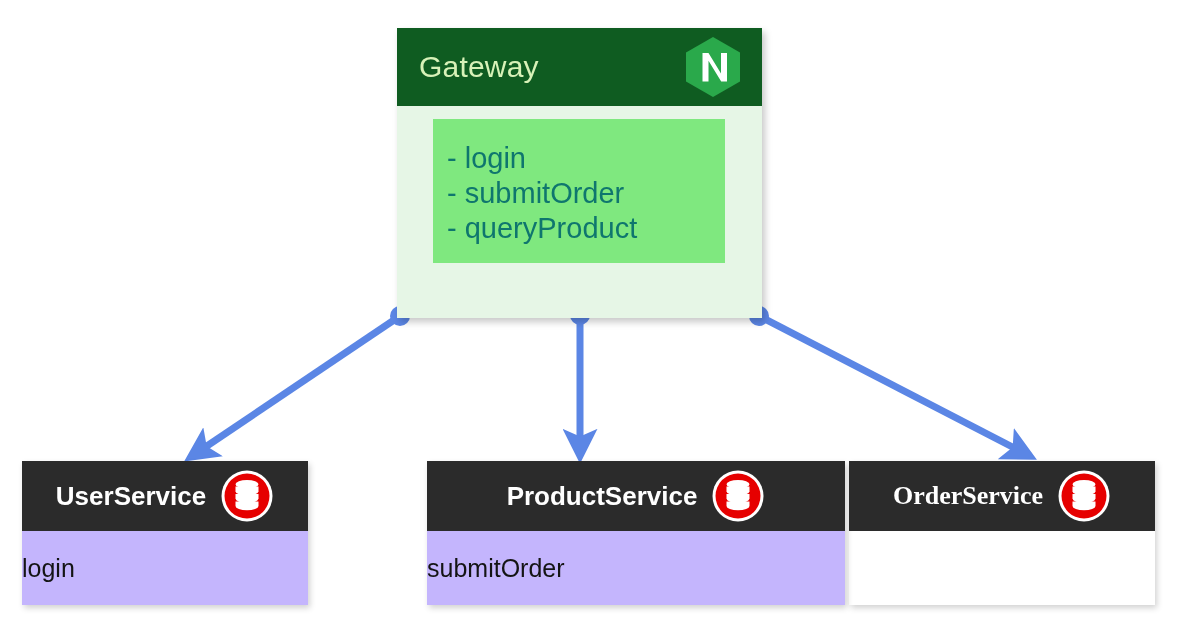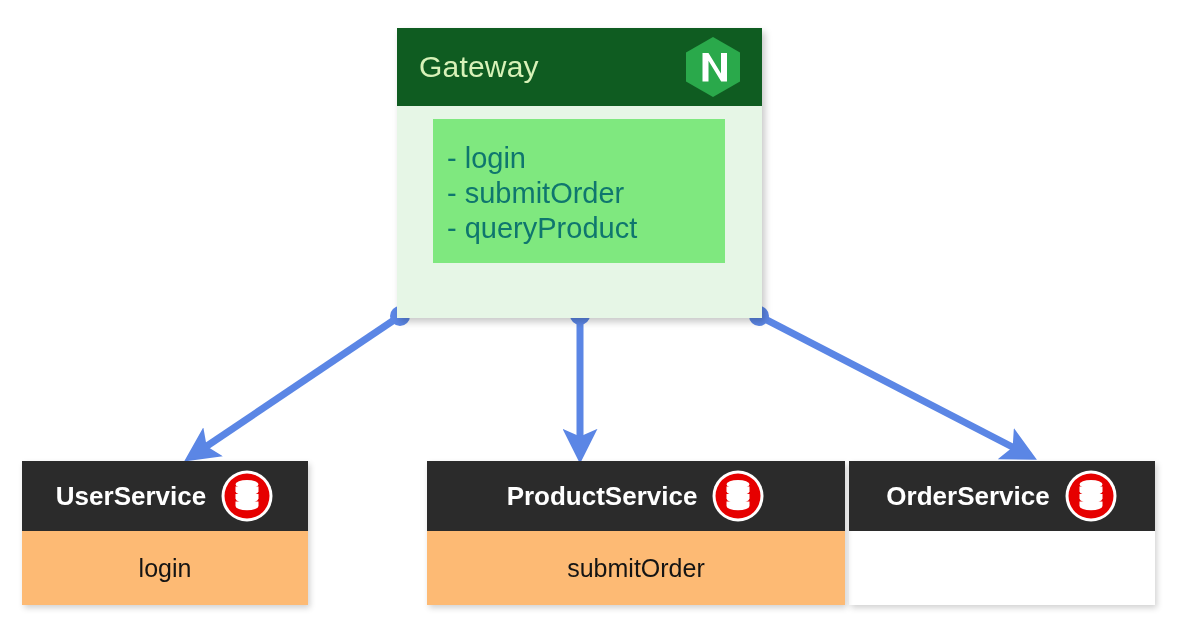--- a/index.html
+++ b/index.html
@@ -110,36 +110,36 @@
     white-space: nowrap;
     line-height: 1;
   }
   .db-icon {
     width: 54px;
     height: 54px;
     flex: 0 0 auto;
   }
   .service-body {
     height: 74px;
-    background: #fdba74;
+    background: #c4b5fd;
     display: flex;
     align-items: center;
-    justify-content: center;
+    justify-content: flex-start;
     box-sizing: border-box;
   }
   .service-op {
     color: #141414;
     font-size: 25px;
     white-space: nowrap;
     line-height: 1;
   }
 
   .svc-user    { left: 22px;  width: 286px; }
   .svc-product { left: 399px; width: 418px; margin-left: 28px; }
-  .svc-order   { left: 849px; width: 306px; }
+  .svc-order   { left: 849px; width: 306px; font-family: Liberation Serif, serif; }
 </style>
 </head>
 <body>
 
 <div id="canvas">
 
   <svg id="arrows" viewBox="0 0 1178 628" width="1178" height="628" xmlns="http://www.w3.org/2000/svg">
     <defs>
       <marker id="ah" markerWidth="5" markerHeight="5" refX="2.6" refY="2.5" orient="auto" markerUnits="strokeWidth">
         <path d="M0,0 L5,2.5 L0,5 L1.1,2.5 z" fill="#5b86e5"></path>

